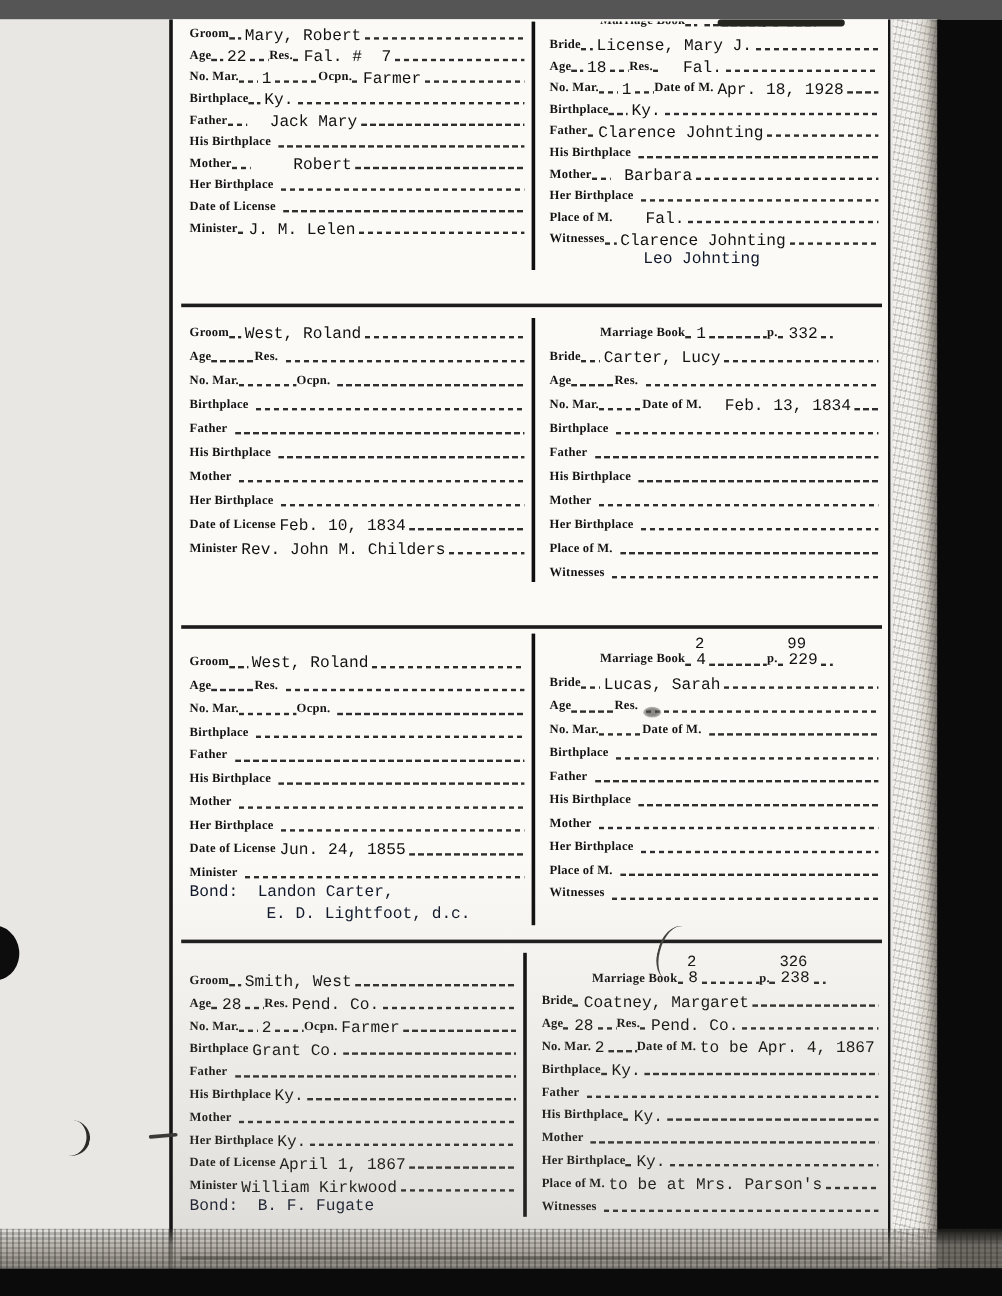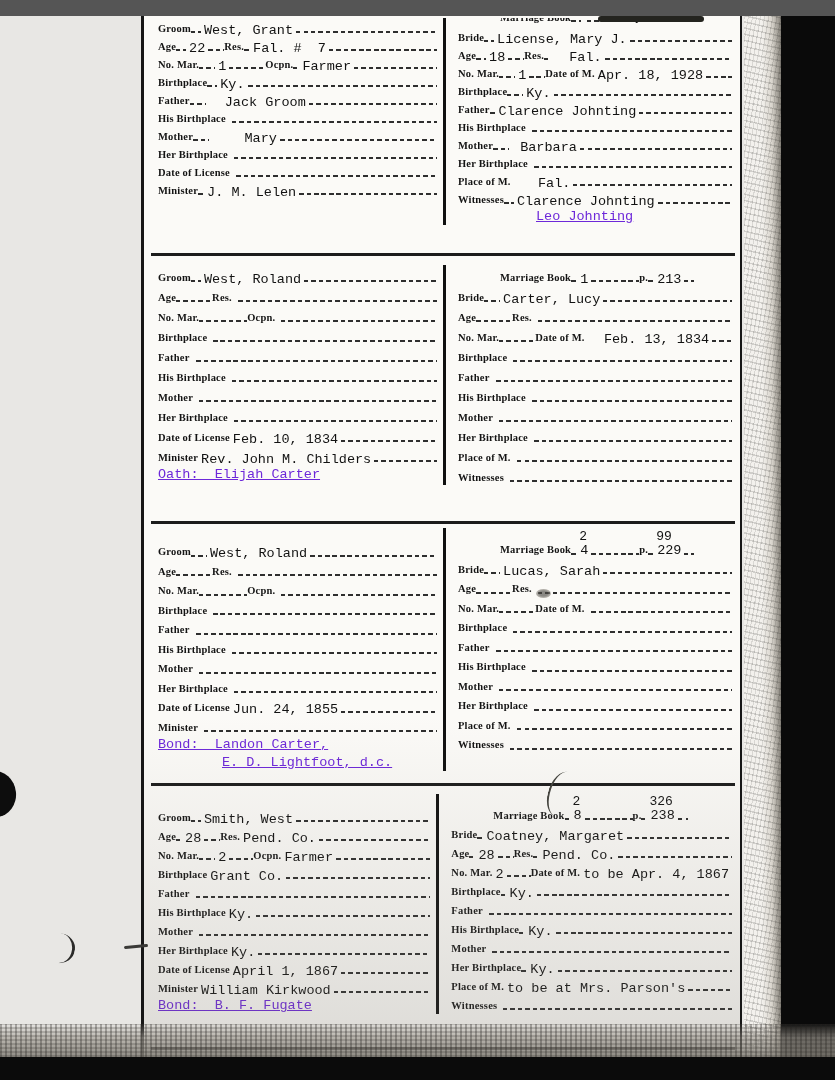--- a/index.html
+++ b/index.html
@@ -20,21 +20,21 @@
   .line{display:flex;align-items:flex-end;height:var(--rh);}
   .lbl{font-weight:bold;font-size:10.5px;line-height:1;color:#141414;letter-spacing:.2px;
        padding-bottom:2px;white-space:pre;}
   .val{font-family:"Liberation Mono","DejaVu Sans Mono",monospace;font-size:13.5px;line-height:1;
        color:#121212;margin:0 3px -1px 3px;white-space:pre;}
   .ldr{height:2px;margin-bottom:3px;
        background-image:repeating-linear-gradient(90deg,#2e2e2e 0 4.5px,transparent 4.5px 7.5px);}
   .f{flex:1 1 auto;} .w6{width:6px;} .w10{width:10px;} .w16{width:16px;} .w24{width:24px;}
   .w36{width:36px;} .w48{width:48px;}
   .typed{font-family:"Liberation Mono","DejaVu Sans Mono",monospace;font-size:13.5px;line-height:1.1;
-       color:#6d28d9;margin-top:3px;white-space:pre;text-decoration:underline;}
+       color:#0f172a;margin-top:3px;white-space:pre;}
   .typed:empty{display:none;}
   .indent{margin-left:78px;} .indent2{margin-left:64px;}
   
   .bookline{margin-left:42px;margin-right:26px;}
   .bookclip{height:9px;overflow:hidden;}
   .bookclip .line{margin-top:-11px;}
   .supline{margin-top:10px;}
   .bw{position:relative;display:inline-block;}
   .sup{position:absolute;left:2px;top:-11px;font-family:"Liberation Mono","DejaVu Sans Mono",monospace;
        font-size:13px;color:#121212;white-space:pre;}
@@ -71,21 +71,21 @@
 
 <div class="scan">
 
   <div class="card">
 
     <section class="record r1" style="top:2px">
       <div class="col groom">
         <div class="line">
             <span class="lbl">Groom</span>
             <span class="ldr w10"></span>
-            <span class="val">West, Grant</span>
+            <span class="val">Mary, Robert</span>
             <span class="ldr f"></span>
           </div>
         <div class="line">
             <span class="lbl">Age</span>
             <span class="ldr w10"></span>
             <span class="val">22</span>
             <span class="ldr w16"></span>
             <span class="lbl">Res.</span>
             <span class="ldr w6"></span>
             <span class="val">Fal. #  7</span>
@@ -103,32 +103,32 @@
           </div>
         <div class="line">
             <span class="lbl">Birthplace</span>
             <span class="ldr w10"></span>
             <span class="val">Ky.</span>
             <span class="ldr f"></span>
           </div>
         <div class="line">
             <span class="lbl">Father</span>
             <span class="ldr w16"></span>
-            <span class="val">  Jack Groom</span>
-            <span class="ldr f"></span>
-          </div>
-        <div class="line">
-            <span class="lbl">His Birthplace</span>
-            <span class="val"></span>
-            <span class="ldr f"></span>
-          </div>
-        <div class="line">
-            <span class="lbl">Mother</span>
-            <span class="ldr w16"></span>
-            <span class="val">    Mary</span>
+            <span class="val">  Jack Mary</span>
+            <span class="ldr f"></span>
+          </div>
+        <div class="line">
+            <span class="lbl">His Birthplace</span>
+            <span class="val"></span>
+            <span class="ldr f"></span>
+          </div>
+        <div class="line">
+            <span class="lbl">Mother</span>
+            <span class="ldr w16"></span>
+            <span class="val">    Robert</span>
             <span class="ldr f"></span>
           </div>
         <div class="line">
             <span class="lbl">Her Birthplace</span>
             <span class="val"></span>
             <span class="ldr f"></span>
           </div>
         <div class="line">
             <span class="lbl">Date of License</span>
             <span class="val"></span>
@@ -275,32 +275,31 @@
         <div class="line">
             <span class="lbl">Date of License</span>
             <span class="val">Feb. 10, 1834</span>
             <span class="ldr f"></span>
           </div>
         <div class="line">
             <span class="lbl">Minister</span>
             <span class="val">Rev. John M. Childers</span>
             <span class="ldr f"></span>
           </div>
-        <div class="typed">Oath:  Elijah Carter</div>
 
       </div>
       <div class="col bride">
         <div class="line bookline">
             <span class="lbl">Marriage Book</span>
             <span class="ldr w6"></span>
             <span class="val">1</span>
             <span class="ldr w48"></span>
             <span class="lbl">p.</span>
             <span class="ldr w6"></span>
-            <span class="val">213</span>
+            <span class="val">332</span>
             <span class="ldr w10"></span>
           </div>
         <div class="line">
             <span class="lbl">Bride</span>
             <span class="ldr w16"></span>
             <span class="val">Carter, Lucy</span>
             <span class="ldr f"></span>
           </div>
         <div class="line">
             <span class="lbl">Age</span>

